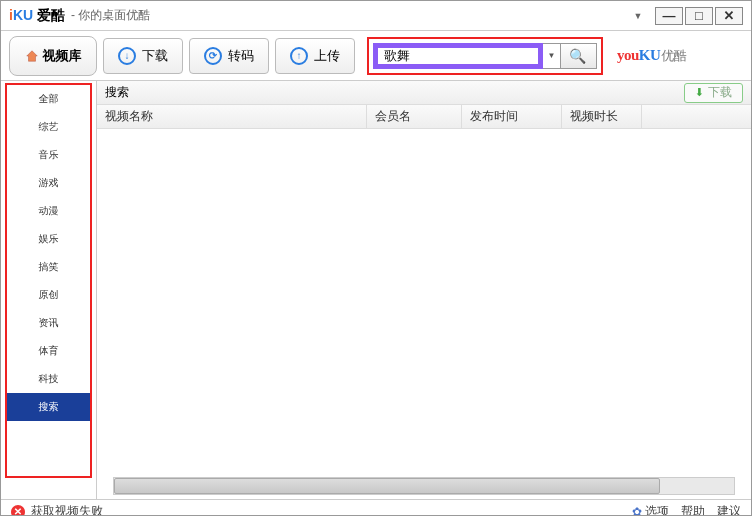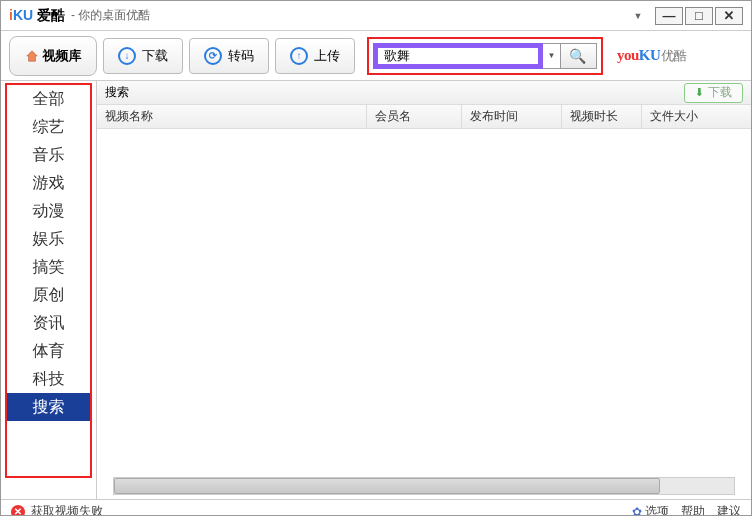--- a/index.html
+++ b/index.html
@@ -25,21 +25,21 @@
 .search-dd { width: 18px; height: 26px; border: 1px solid #999; border-left: none; display: flex; align-items: center; justify-content: center; font-size: 8px; color: #555; cursor: pointer; }
 .search-btn { width: 36px; height: 26px; border: 1px solid #999; border-left: none; background: linear-gradient(#fff,#e8e8e8); display: flex; align-items: center; justify-content: center; cursor: pointer; font-size: 14px; }
 .brand { margin-left: 8px; font-weight: bold; font-size: 15px; letter-spacing: -0.5px; font-family: Liberation Serif, serif; }
 .brand .you { color: #e33; }
 .brand .ku2 { color: #2a7de1; }
 .brand .cn { color: #777; font-weight: normal; font-size: 13px; margin-left: 1px; }
 
 .main { display: flex; height: 418px; }
 .sidebar { width: 96px; border-right: 1px solid #ccc; padding: 2px 4px; }
 .sidebar-inner { border: 2px solid #e22; height: 395px; }
-.side-item { height: 28px; display: flex; align-items: center; justify-content: center; color: #333; cursor: pointer; font-size: 16px; }
+.side-item { height: 28px; display: flex; align-items: center; justify-content: center; color: #333; cursor: pointer; font-size: 10px; }
 .side-item.active { background: #1a3f99; color: #fff; }
 
 .content { flex: 1; position: relative; display: flex; flex-direction: column; }
 .content-head { height: 24px; display: flex; align-items: center; padding: 0 8px; background: linear-gradient(#fafafa,#eee); border-bottom: 1px solid #ddd; }
 .content-head .title { font-size: 12px; }
 .content-head .spacer { flex: 1; }
 .dl-btn { height: 20px; padding: 0 10px; border: 1px solid #8c8; border-radius: 3px; display: flex; align-items: center; gap: 4px; color: #8a8; background: #fafafa; font-size: 12px; }
 .dl-btn .dicon { color: #4a4; font-size: 11px; }
 
 .table-head { height: 24px; display: flex; align-items: stretch; border-bottom: 1px solid #ddd; background: linear-gradient(#fafafa,#eee); font-size: 12px; color: #333; }
@@ -131,21 +131,20 @@
       <div class="dl-btn">
           <span class="dicon">⬇</span>
           <span>下载</span>
         </div>
     </div>
     <div class="table-head">
       <div class="col-name">视频名称</div>
       <div class="col-member">会员名</div>
       <div class="col-time">发布时间</div>
       <div class="col-dur">视频时长</div>
-      <div class="col-size">文件大小</div>
     </div>
     <div class="table-body"></div>
     <div class="hscroll">
         <div class="thumb"></div>
       </div>
   </div>
 </div>
 
 <div class="statusbar">
   <span class="err-icon">✕</span>

